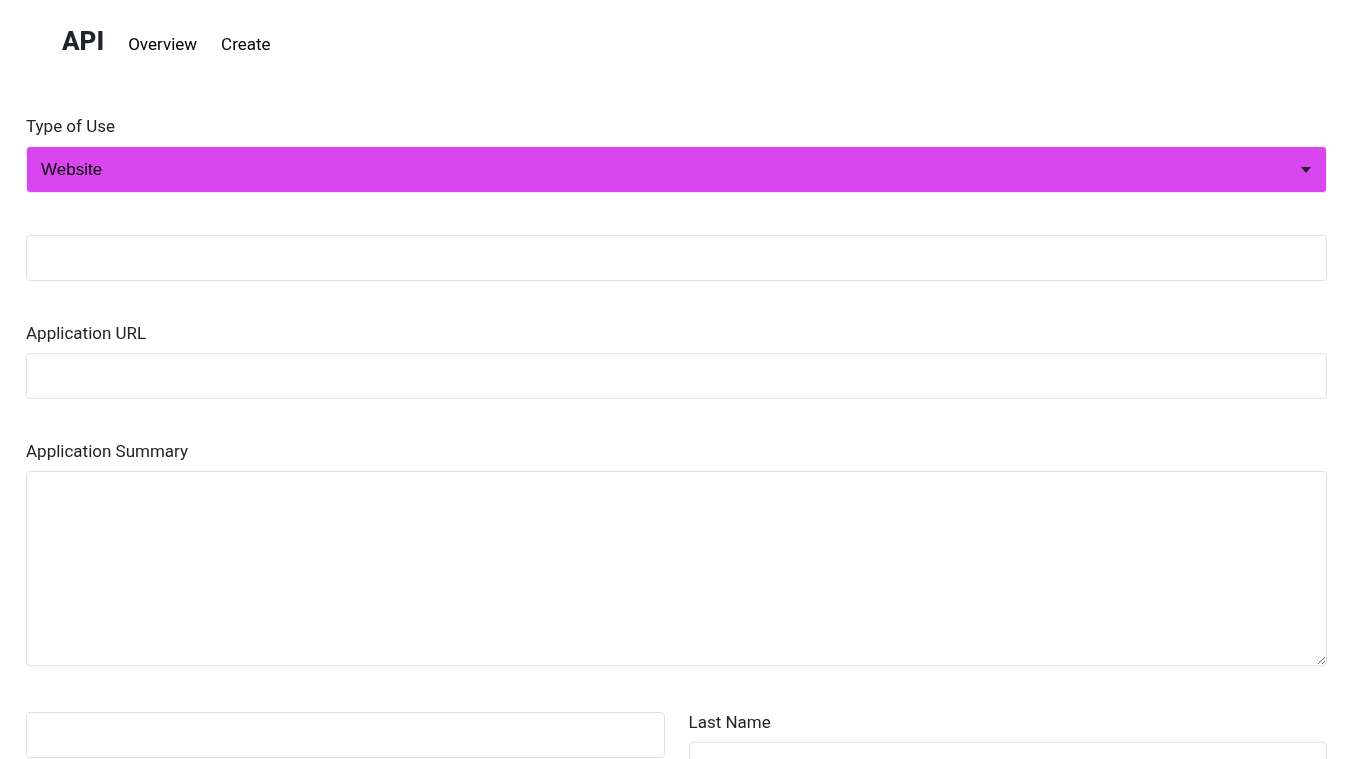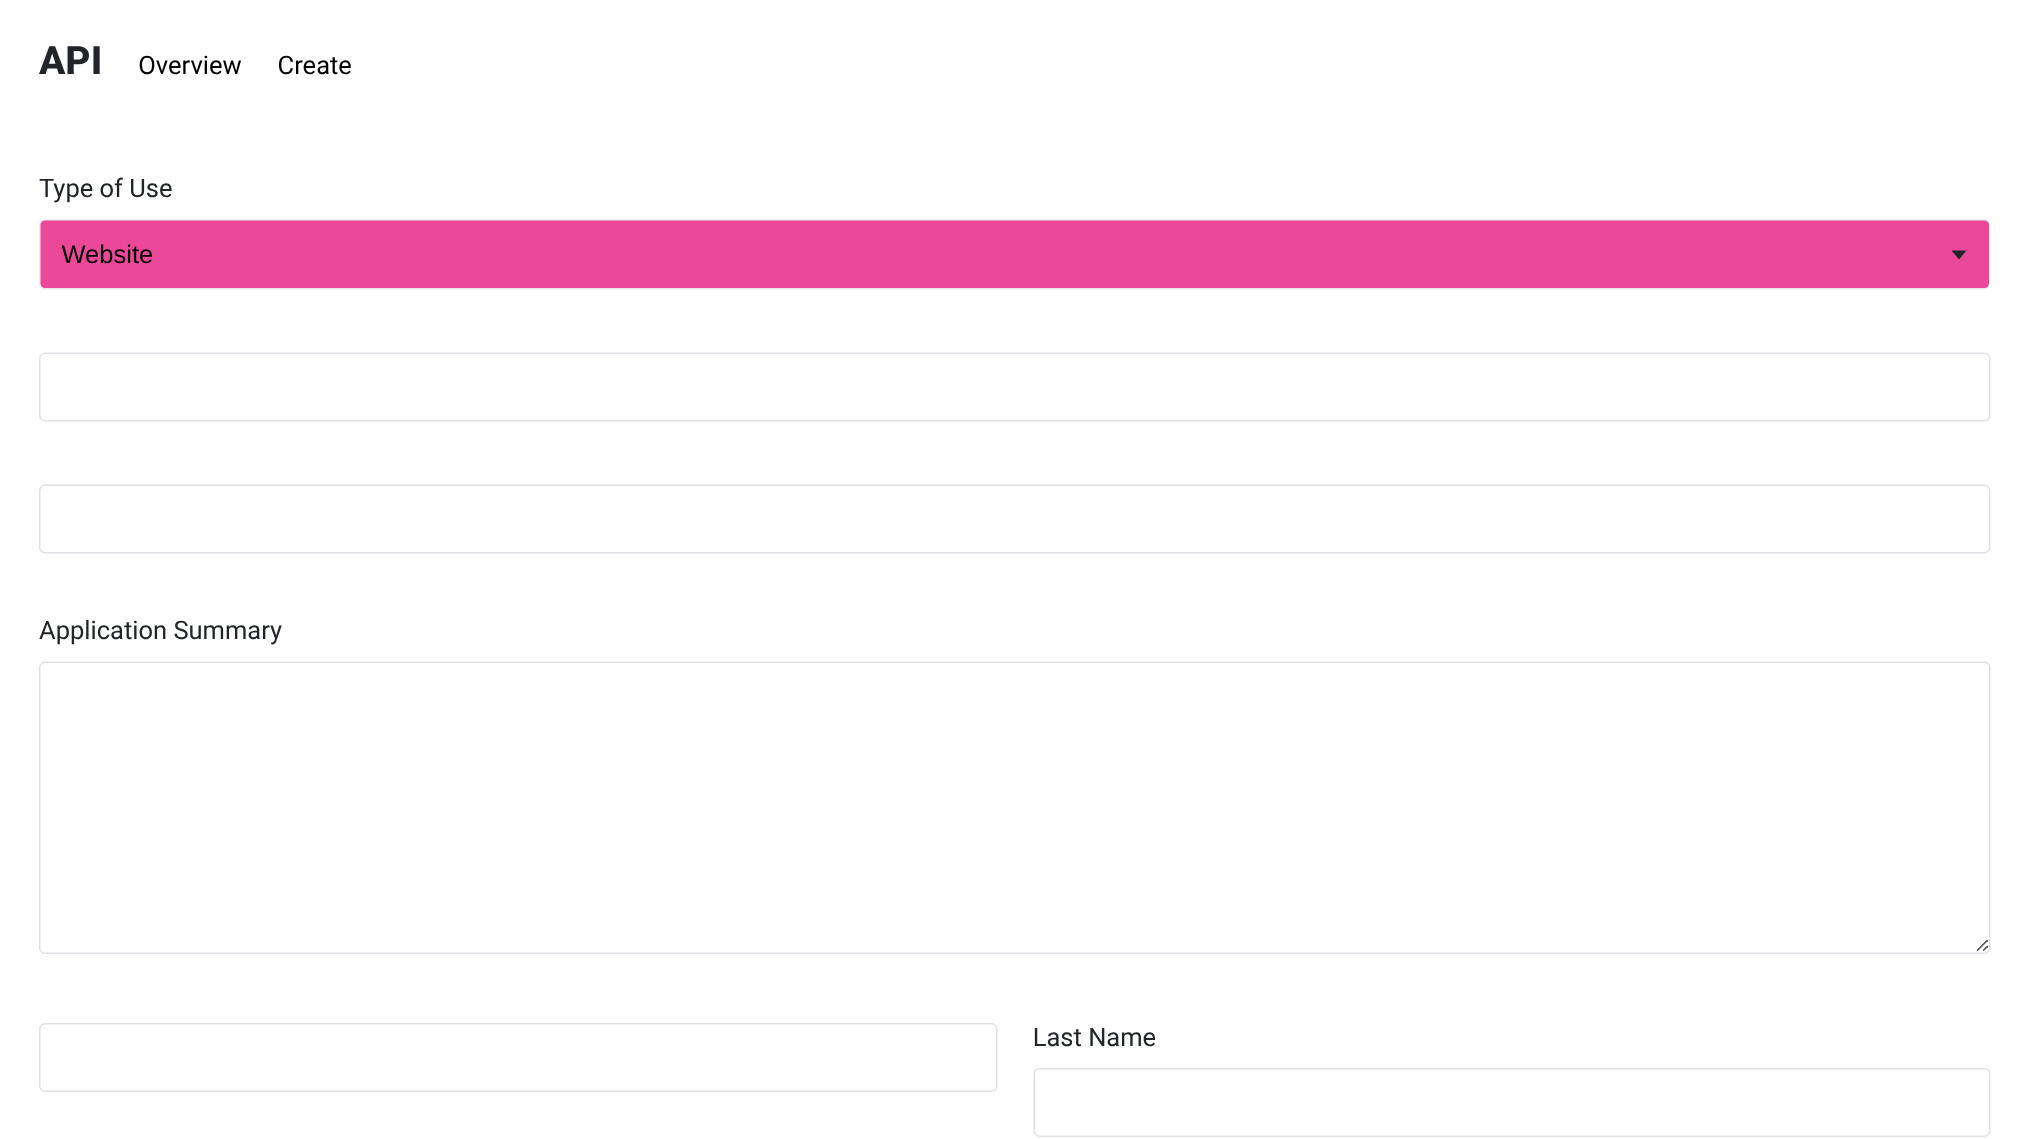--- a/index.html
+++ b/index.html
@@ -15,20 +15,21 @@
     }
     .header {
       display: flex;
       align-items: baseline;
       gap: 24px;
       margin-bottom: 60px;
     }
     .brand {
       font-size: 26px;
       font-weight: 800;
+      margin-left: 36px;
     }
     .nav-link {
       font-size: 17px;
       color: #000000;
       text-decoration: none;
       cursor: pointer;
     }
     .form-group {
       margin-bottom: 42px;
     }
@@ -36,21 +37,21 @@
       display: block;
       font-size: 17px;
       color: #212529;
       margin-bottom: 10px;
     }
     .form-select {
       width: 100%;
       height: 47px;
       padding: 10px 14px;
       font-size: 17px;
-      background-color: #ec4899;
+      background-color: #d946ef;
       border: 1px solid #e9ecef;
       border-radius: 4px;
       appearance: none;
       -webkit-appearance: none;
       -moz-appearance: none;
       background-image: none;
       position: relative;
       cursor: pointer;
     }
     .select-wrapper {
@@ -113,20 +114,21 @@
     </select>
     <span class="select-caret"></span>
   </div>
 </div>
 
 <div class="form-group">
   <input type="text" class="form-input" value="" style="">
 </div>
 
 <div class="form-group">
+  <label class="form-label">Application URL</label>
   <input type="text" class="form-input" value="" style="">
 </div>
 
 <div class="form-group">
   <label class="form-label">Application Summary</label>
   <textarea class="form-textarea" style=""></textarea>
 </div>
 
 <div class="form-row">
   <div class="form-col form-group">

